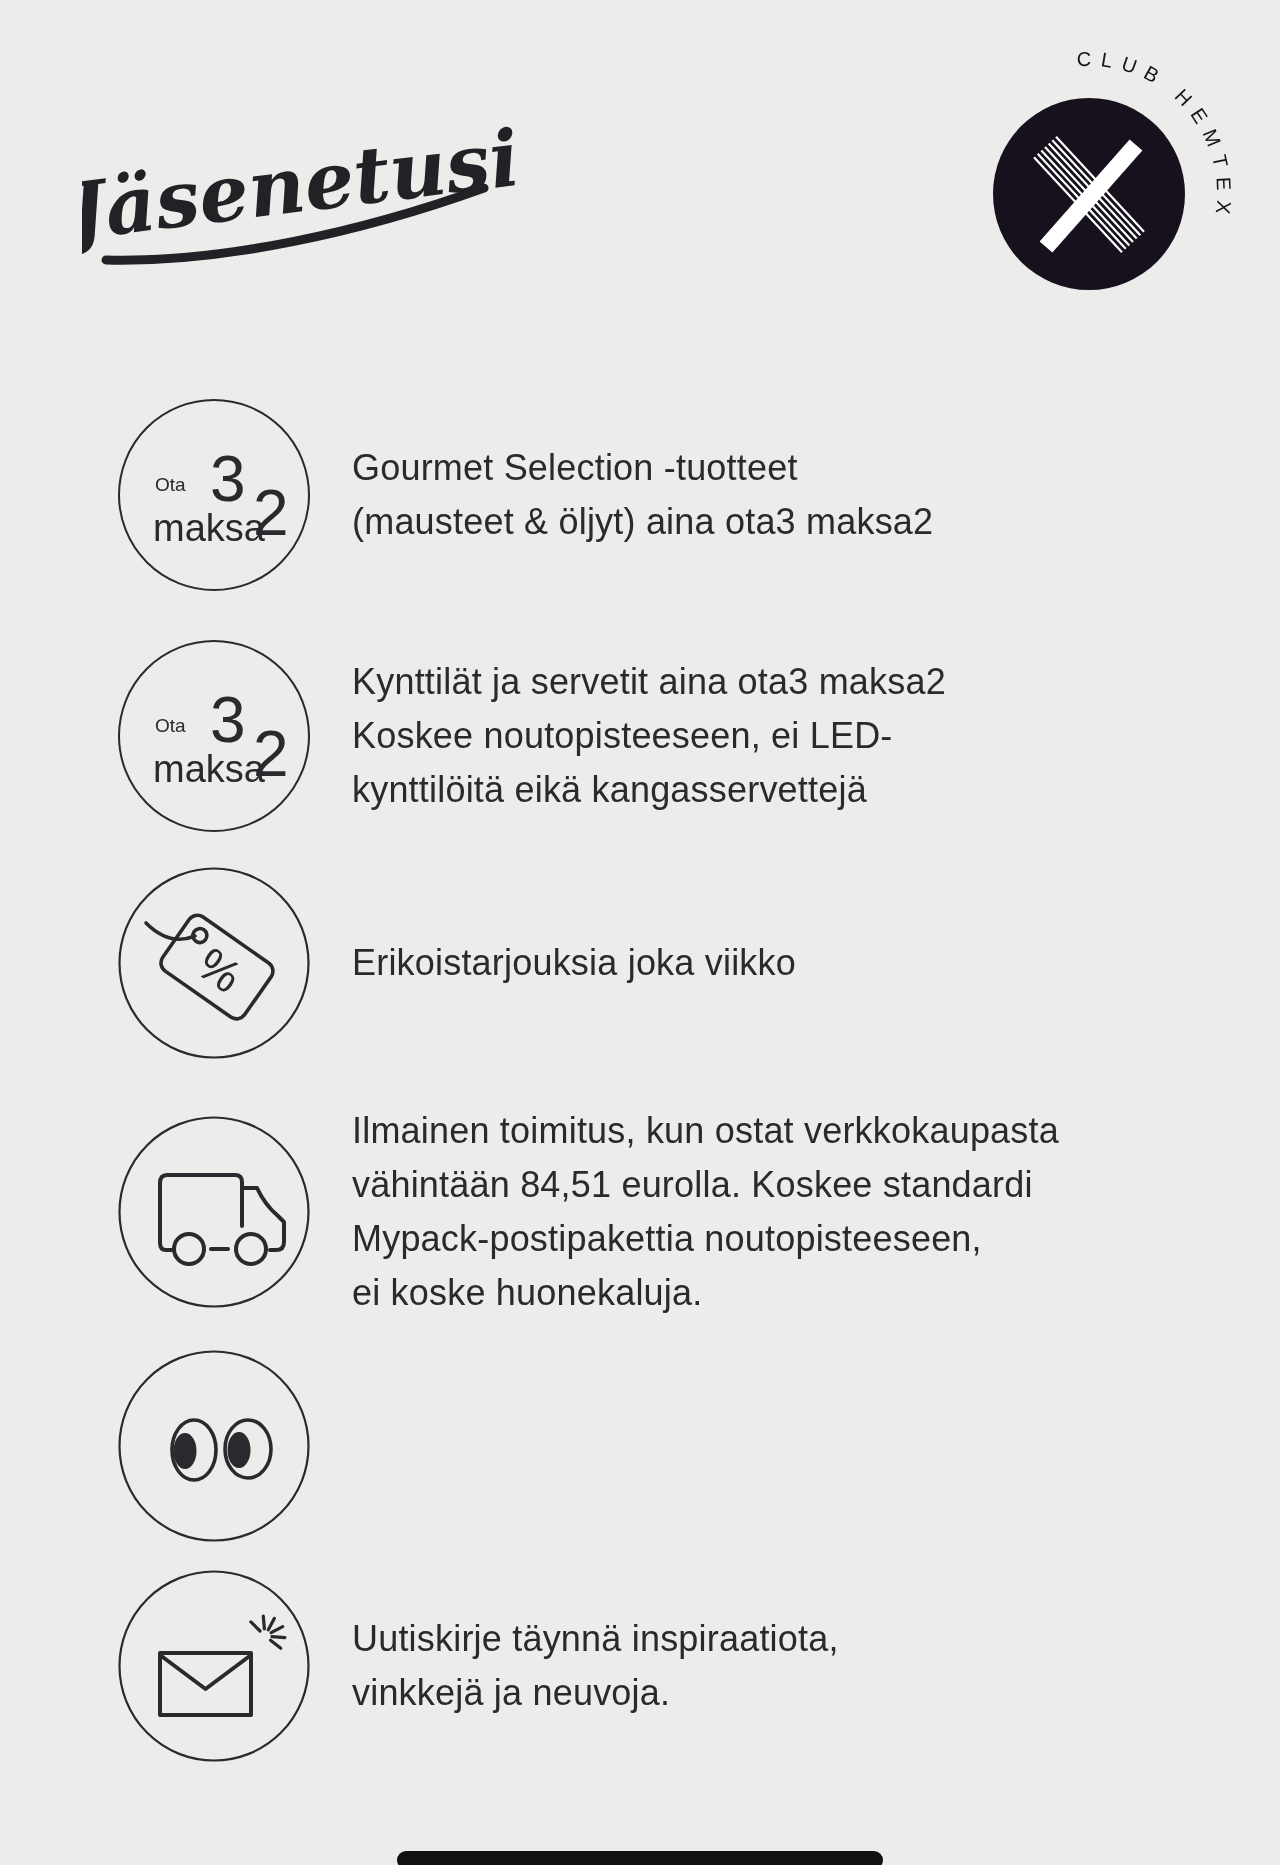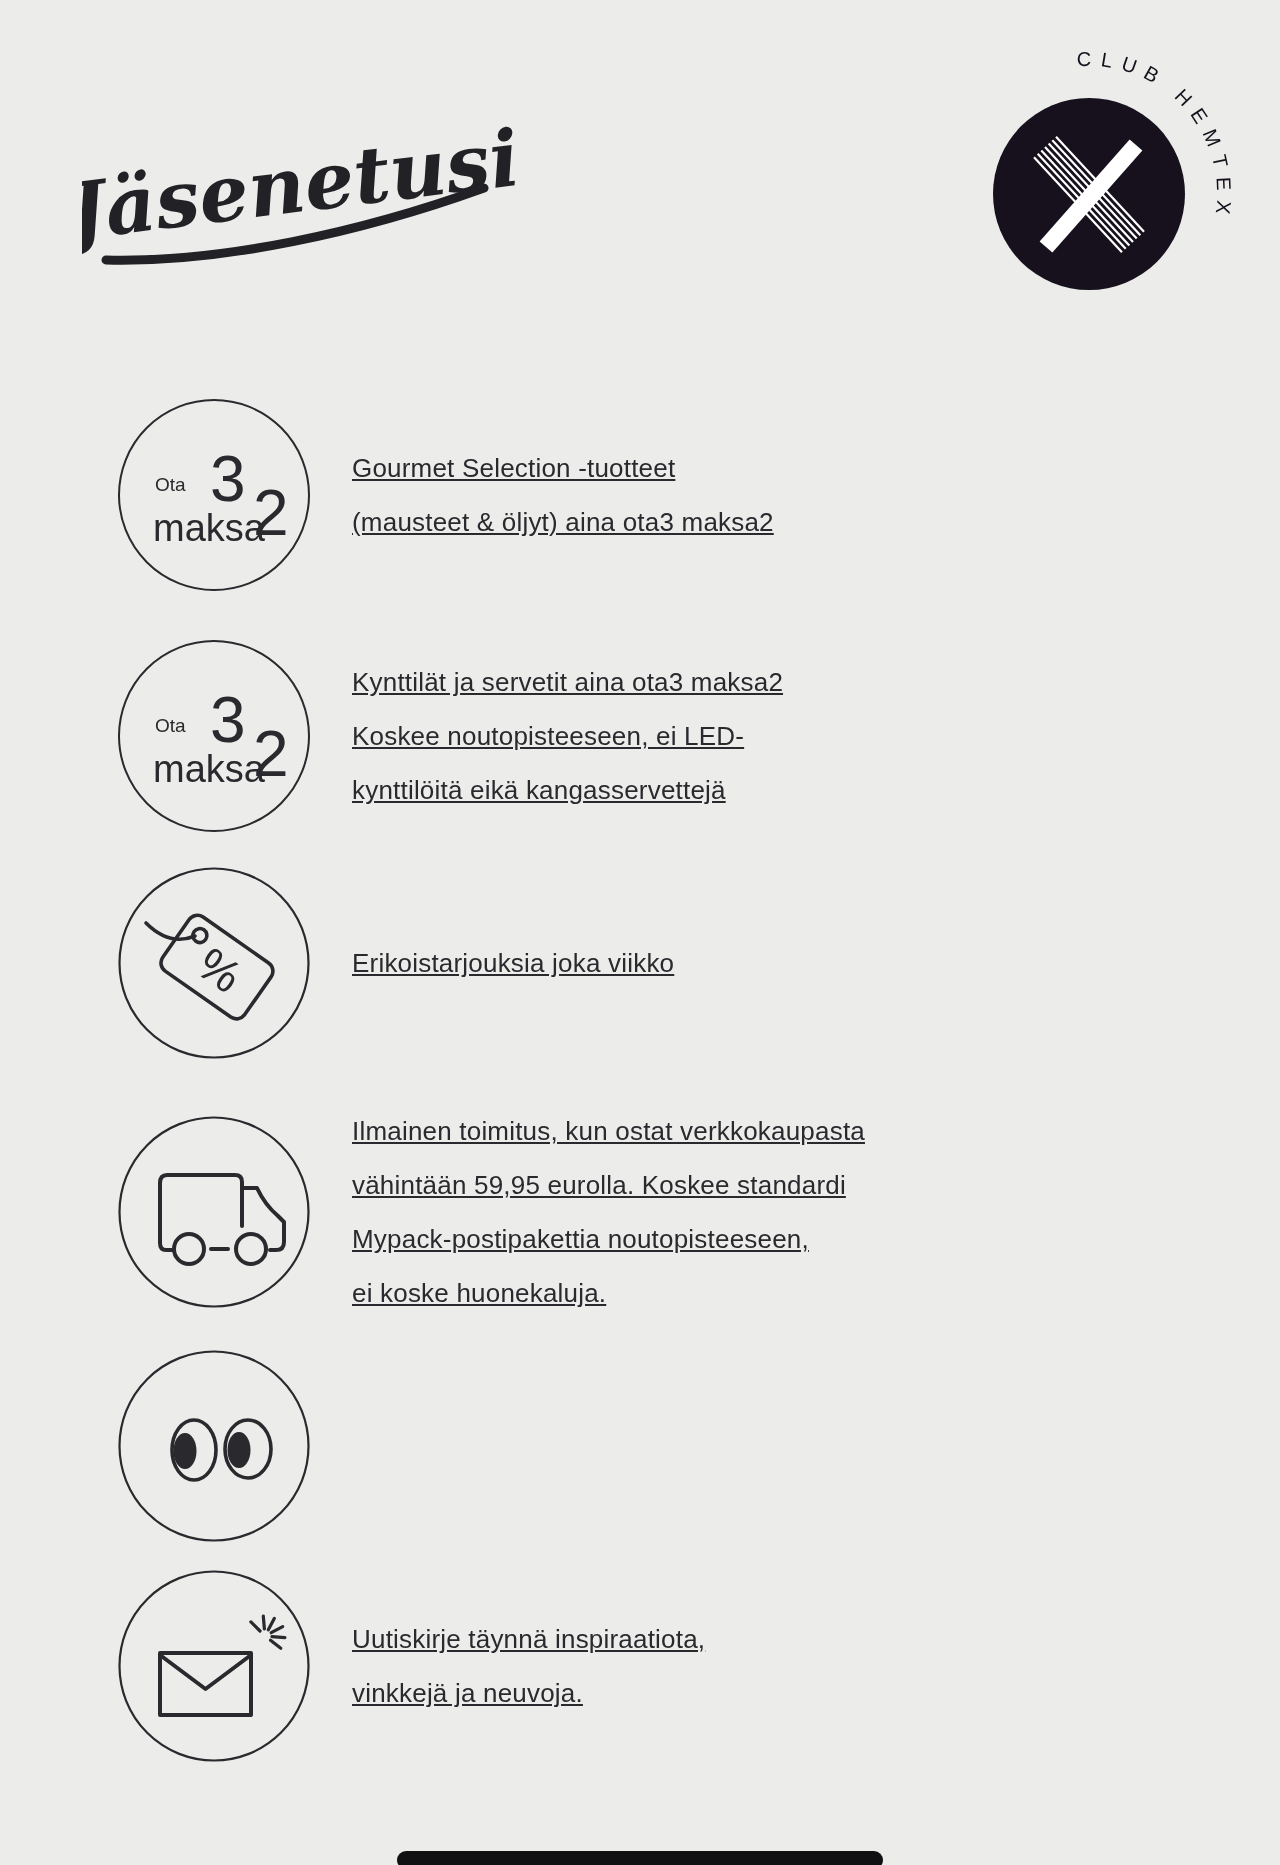--- a/index.html
+++ b/index.html
@@ -12,21 +12,21 @@
     color:#2a292e;
   }
   
   .title-wrap{position:absolute;left:82px;top:100px;width:440px;height:200px;}
   .logo-wrap{position:absolute;left:963px;top:30px;width:290px;height:276px;}
   
   .benefit{position:absolute;left:0;width:1280px;height:192px;}
   .icon-wrap{position:absolute;left:118px;top:0;width:192px;height:192px;}
   .benefit-text{
     position:absolute;left:352px;top:50%;transform:translateY(-50%);
-    font-size:26px;line-height:54px;letter-spacing:0.2px;white-space:nowrap;text-decoration:underline;
+    font-size:36px;line-height:54px;letter-spacing:0.2px;white-space:nowrap;
   }
   .row-1{top:399px;} .row-2{top:640px;} .row-3{top:867px;}
   .row-4{top:1100px;margin-top:16px;} .row-5{top:1350px;} .row-6{top:1570px;}
   
   .badge-circle{
     position:relative;width:192px;height:192px;box-sizing:border-box;
     border:2.5px solid #2a292e;border-radius:50%;
   }
   .badge-circle span{position:absolute;line-height:1;}
   .b-take-label{left:35px;top:74px;font-size:19px;}
@@ -132,21 +132,21 @@
           <path d="M56,134 L48,134 Q42,134 42,127 L42,67 Q42,59 49,59 L117,59 Q124,59 124,66 L124,110"></path>
           <path d="M124,72 L139,72 Q147,89 160,100 L166,106 L166,126 Q166,134 158,134 L152,134"></path>
           <circle cx="71" cy="133" r="15" fill="#ececea"></circle>
           <circle cx="133" cy="133" r="15" fill="#ececea"></circle>
           <line x1="93" y1="133" x2="110" y2="133"></line>
         </g>
       </svg>
     </div>
     <div class="benefit-text">
       <div>Ilmainen toimitus, kun ostat verkkokaupasta</div>
-      <div>vähintään 59,95 eurolla. Koskee standardi</div>
+      <div>vähintään 84,51 eurolla. Koskee standardi</div>
       <div>Mypack-postipakettia noutopisteeseen,</div>
       <div>ei koske huonekaluja.</div>
     </div>
   </div>
 
   <div class="benefit row-5">
     <div class="icon-wrap">
       <svg width="192" height="192" viewBox="0 0 192 192">
         <circle cx="96" cy="96" r="94.5" fill="none" stroke="#2a292e" stroke-width="2.2"></circle>
         <ellipse cx="76" cy="100" rx="22" ry="30" fill="none" stroke="#2a292e" stroke-width="3.6"></ellipse>

